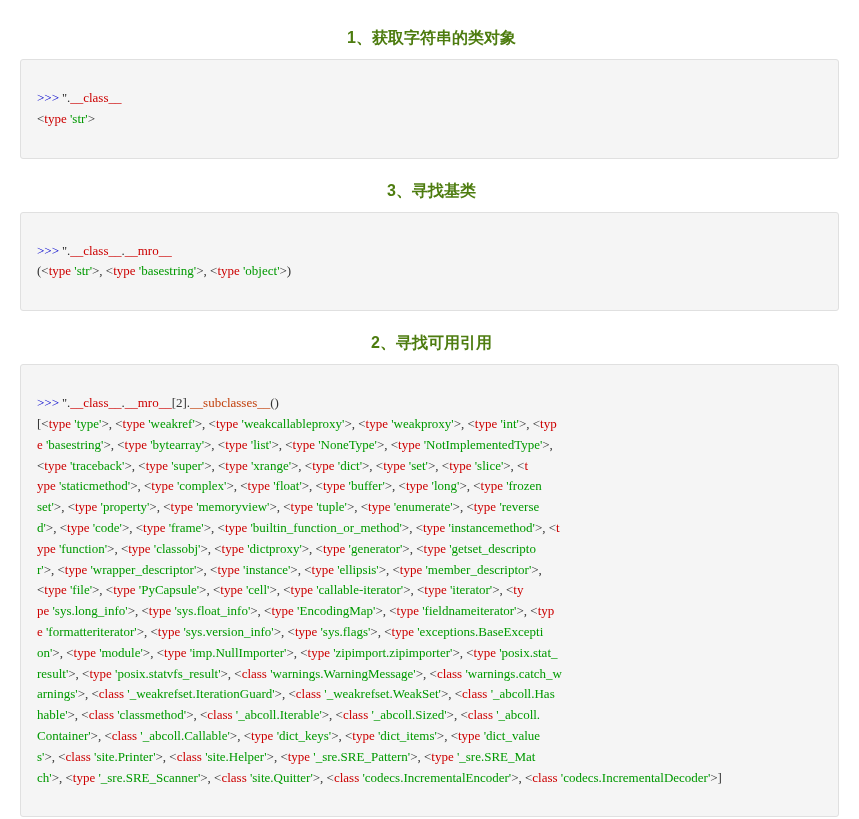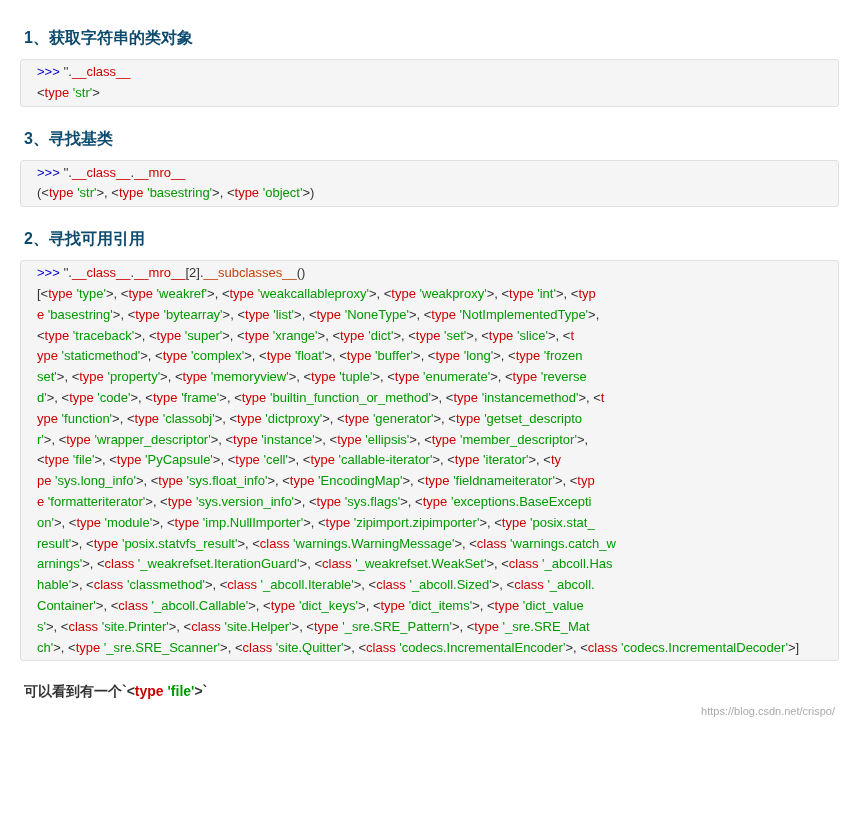--- a/index.html
+++ b/index.html
@@ -8,30 +8,31 @@
       font-size: 14px;
       background: #fff;
       color: #333;
       width: 859px;
       min-height: 819px;
       padding: 10px 20px 20px 20px;
     }
     .section-title {
       font-size: 16px;
       font-weight: bold;
-      color: #0c4a6e;
+      color: #4d7c0f;
       margin: 18px 0 10px 0;
       padding-left: 4px;
+      text-align: center;
     }
     .code-block {
       background: #f5f5f5;
       border: 1px solid #e0e0e0;
       border-radius: 3px;
-      padding: 2px 16px;
-      font-family: Liberation Sans, sans-serif;
+      padding: 28px 16px;
+      font-family: Liberation Serif, serif;
       font-size: 13px;
       line-height: 1.6;
       margin-bottom: 22px;
       white-space: pre-wrap;
       word-break: break-all;
     }
     .prompt { color: #0000cc; }
     .type-keyword { color: #cc0000; }
     .string-val { color: #009900; }
     .normal { color: #333; }

